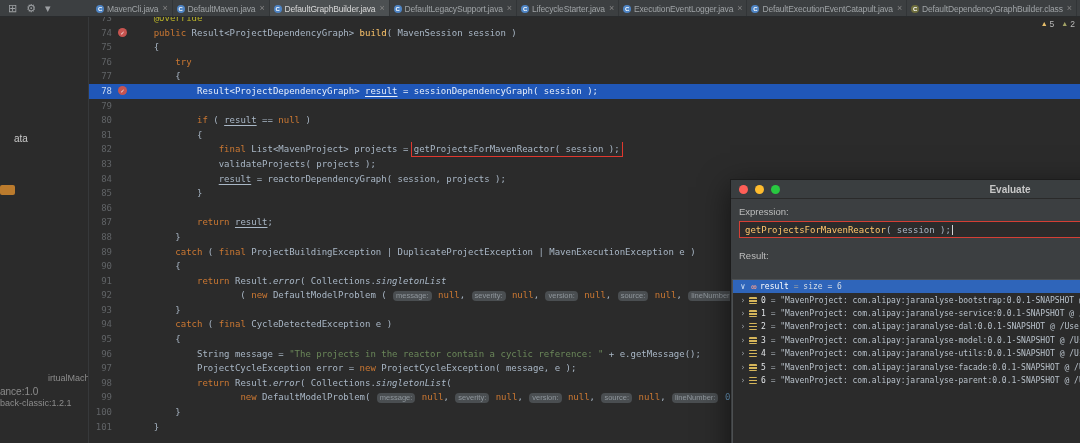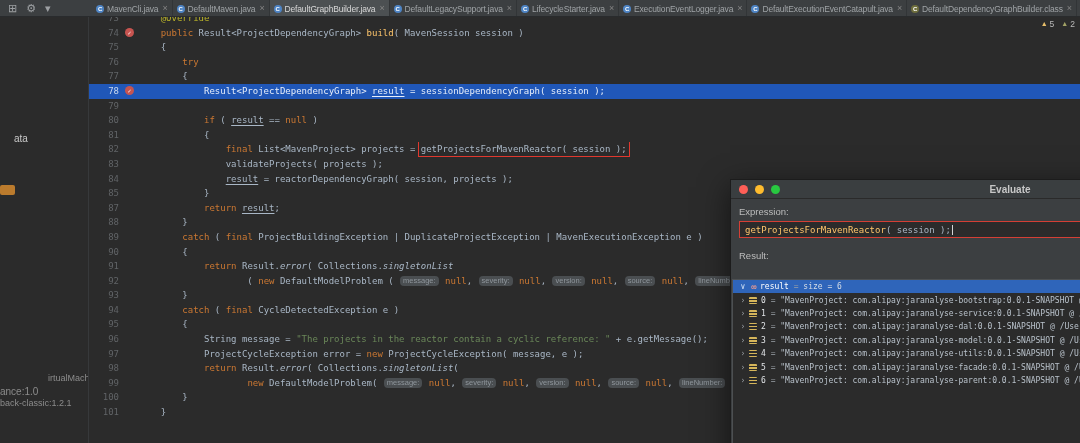--- a/index.html
+++ b/index.html
@@ -41,21 +41,21 @@
 
   
   .editor{position:absolute;left:88px;top:17px;right:0;bottom:0;background:#2b2b2b;
     border-left:1px solid #37393b;overflow:hidden;z-index:1;}
   .lines{margin-top:-6px;}
   .code-line{display:flex;height:14.6px;line-height:14.6px;width:100%;
     font-family:"DejaVu Sans Mono",monospace;font-size:9px;}
   .code-line.exec{background:#2057b8;}
   .code-line.exec .ln{color:#c9d8ef;}
   .code-line.exec .ct span{color:#e6eefb;}
-  .ln{width:26px;flex:none;text-align:right;padding-right:3px;color:#606366;font-size:9px;margin-left:7px;}
+  .ln{width:26px;flex:none;text-align:right;padding-right:3px;color:#606366;font-size:9px;}
   .bpc{width:17px;flex:none;position:relative;}
   .bp{position:absolute;left:3px;top:2.5px;width:9px;height:9px;border-radius:50%;
     background:#c75450;color:#fff;font-size:6px;line-height:9px;text-align:center;}
   .ct{flex:1;white-space:pre;overflow:hidden;}
   .sg-d{color:#a9b7c6;}
   .sg-k{color:#cc7832;}
   .sg-a{color:#bbb529;}
   .sg-s{color:#6a8759;}
   .sg-m{color:#ffc66b;}
   .sg-n{color:#6897bb;}
@@ -238,20 +238,25 @@
         <span class="ln">84</span>
         <span class="bpc"></span>
         <span class="ct"><span class="sg-d">                </span><span class="sg-u">result</span><span class="sg-d"> = reactorDependencyGraph( session, projects );</span></span>
       </div>
       <div class="code-line">
         <span class="ln">85</span>
         <span class="bpc"></span>
         <span class="ct"><span class="sg-d">            }</span></span>
       </div>
       <div class="code-line">
+        <span class="ln">86</span>
+        <span class="bpc"></span>
+        <span class="ct"></span>
+      </div>
+      <div class="code-line">
         <span class="ln">87</span>
         <span class="bpc"></span>
         <span class="ct"><span class="sg-d">            </span><span class="sg-k">return</span><span class="sg-d"> </span><span class="sg-u">result</span><span class="sg-d">;</span></span>
       </div>
       <div class="code-line">
         <span class="ln">88</span>
         <span class="bpc"></span>
         <span class="ct"><span class="sg-d">        }</span></span>
       </div>
       <div class="code-line">

